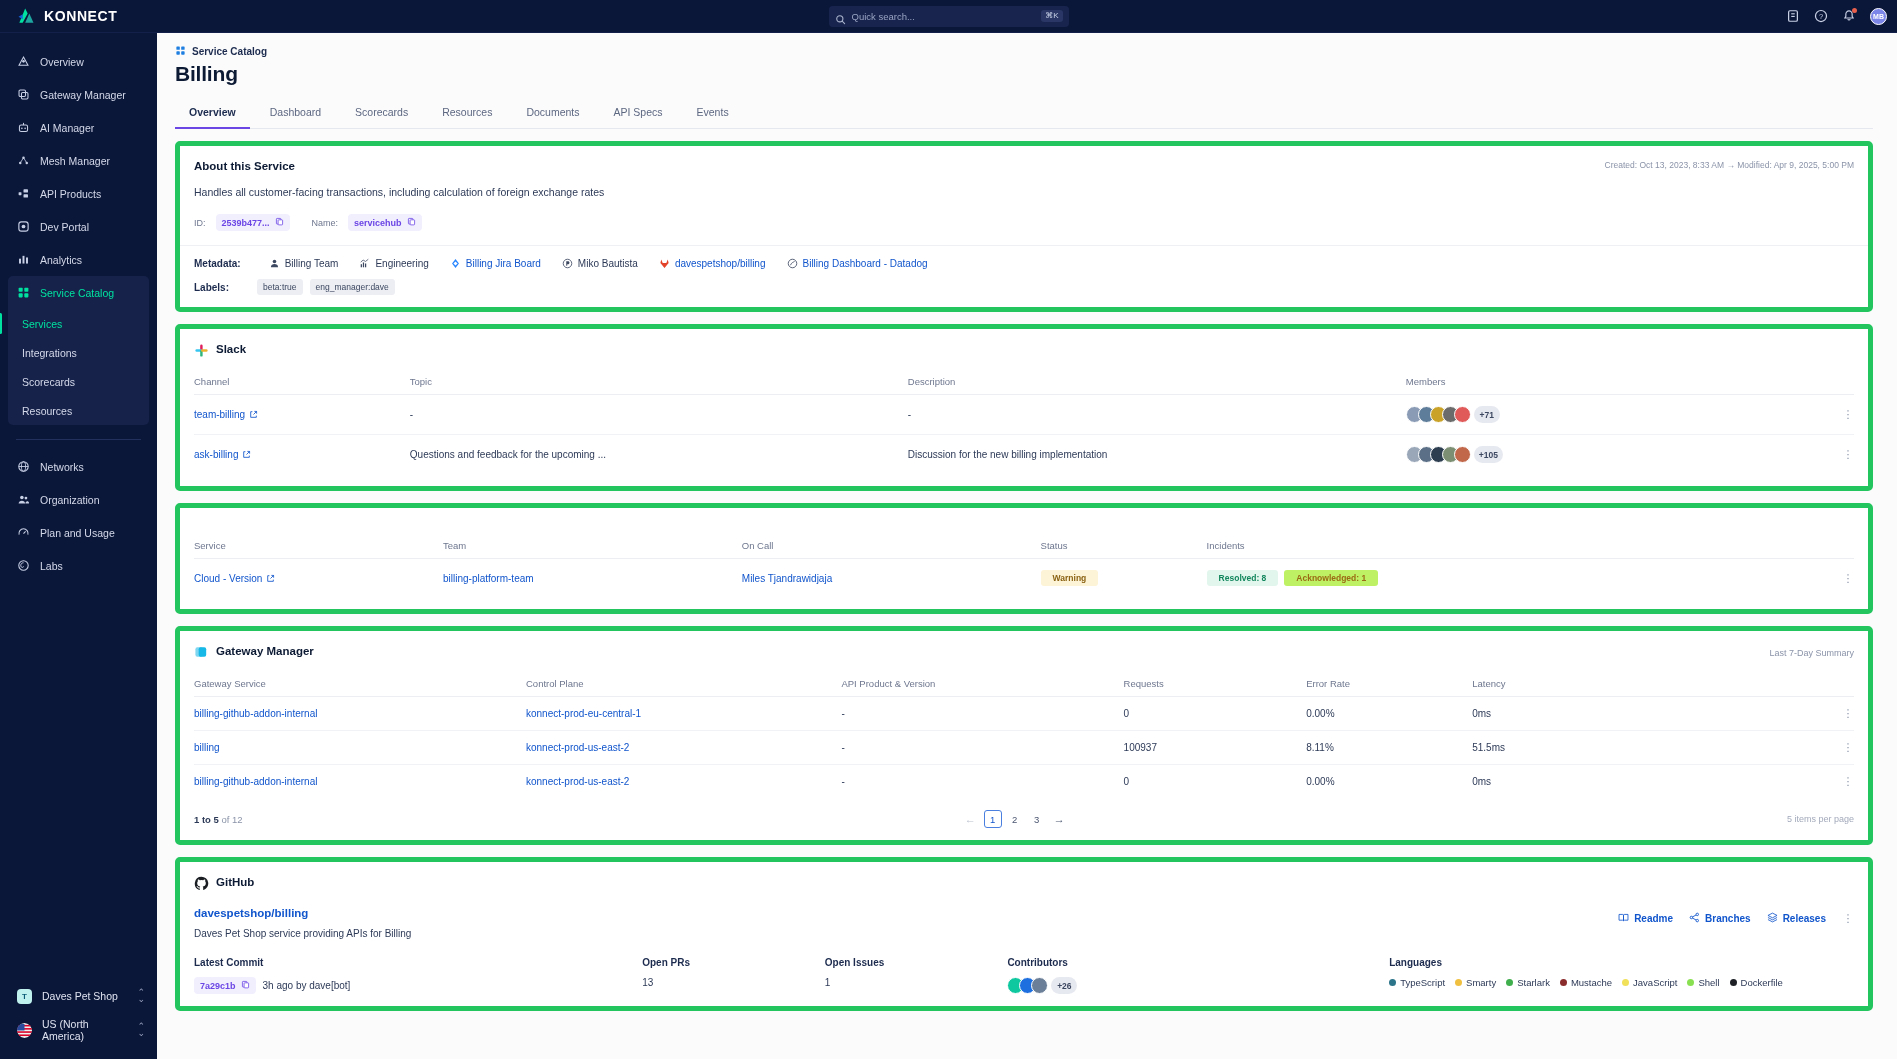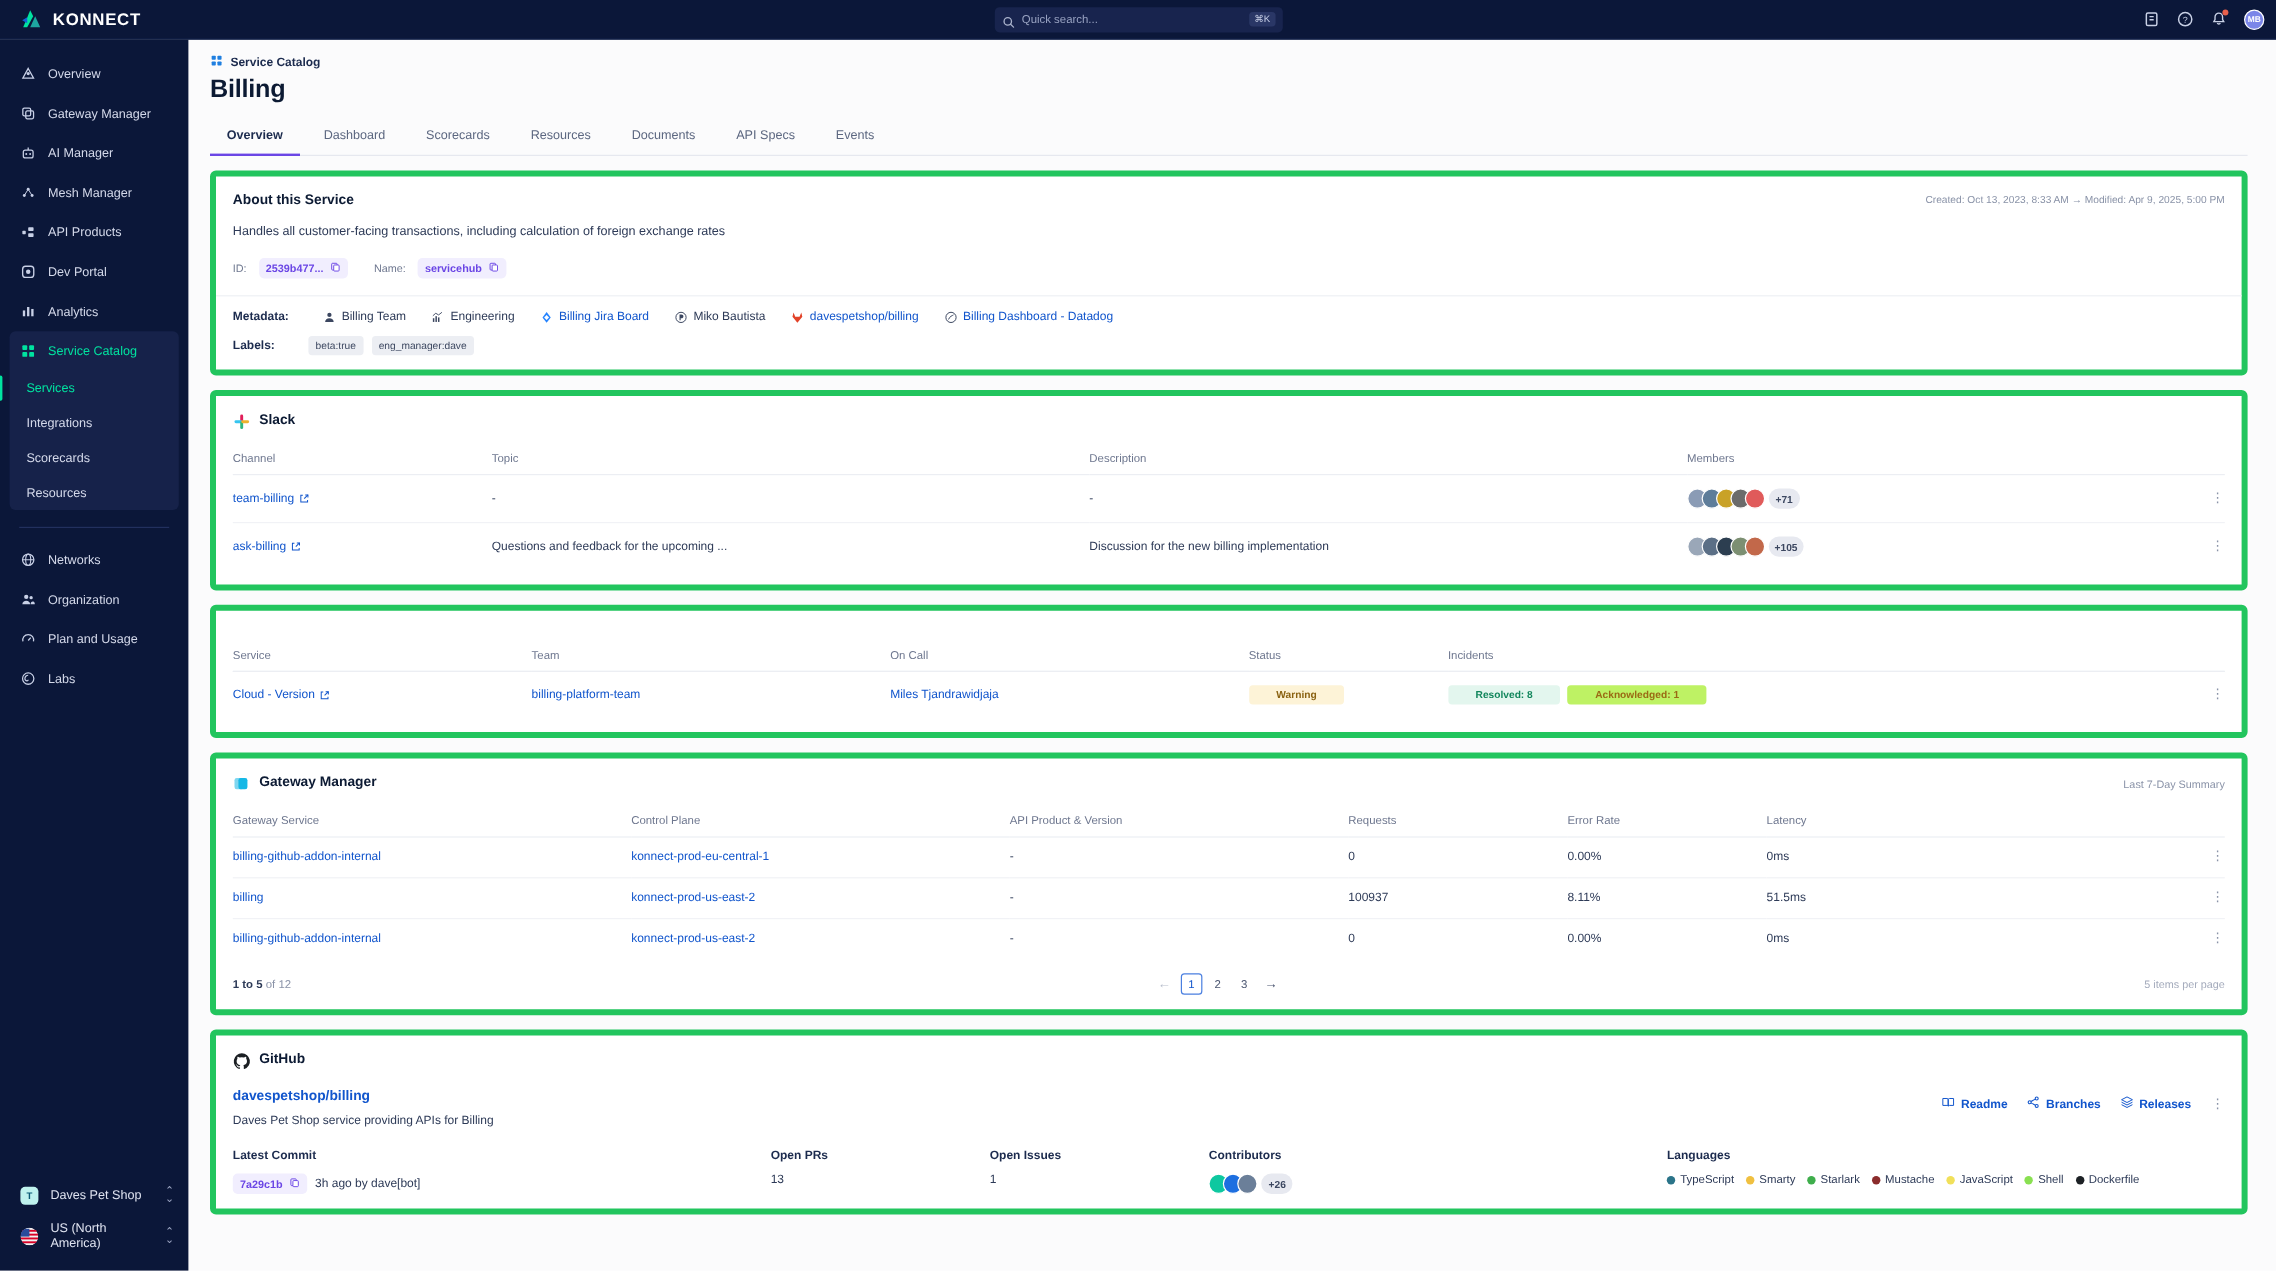--- a/index.html
+++ b/index.html
@@ -161,21 +161,21 @@
 
   .avatars { display: flex; align-items: center; }
   .av { width: 17px; height: 17px; border-radius: 50%; border: 1.5px solid #fff; margin-left: -5px; background-size: cover; }
   .av:first-child { margin-left: 0; }
   .av-more {
     height: 17px; min-width: 26px; border-radius: 9px; background: #e7e9f0;
     color: #3c4760; font-size: 8.5px; font-weight: bold; display: flex;
     align-items: center; justify-content: center; margin-left: 3px; padding: 0 5px;
   }
 
-  .badge { display: inline-block; border-radius: 3px; padding: 3px 23px; font-size: 8.5px; font-weight: bold; }
+  .badge { display: inline-block; border-radius: 3px; padding: 3px 12px; font-size: 8.5px; font-weight: bold; }
   .badge-warn { background: #fdf3d7; color: #8a6212; }
   .badge-resolved { background: #e3f6ee; color: #12865c; }
   .badge-ack { background: #bef264; color: #9a6a14; }
   .refresh-btn { display: inline-flex; align-items: center; gap: 5px; font-size: 10px; color: #1155cc; cursor: pointer; font-weight: 600;}
   .muted-right { font-size: 9px; color: #8a93a8; }
 
   
   .pager { display: flex; align-items: center; margin-top: 12px; }
   .pager-left { font-size: 9.5px; color: #8a93a8; }
   .pager-left b { color: #2d3a57; }

